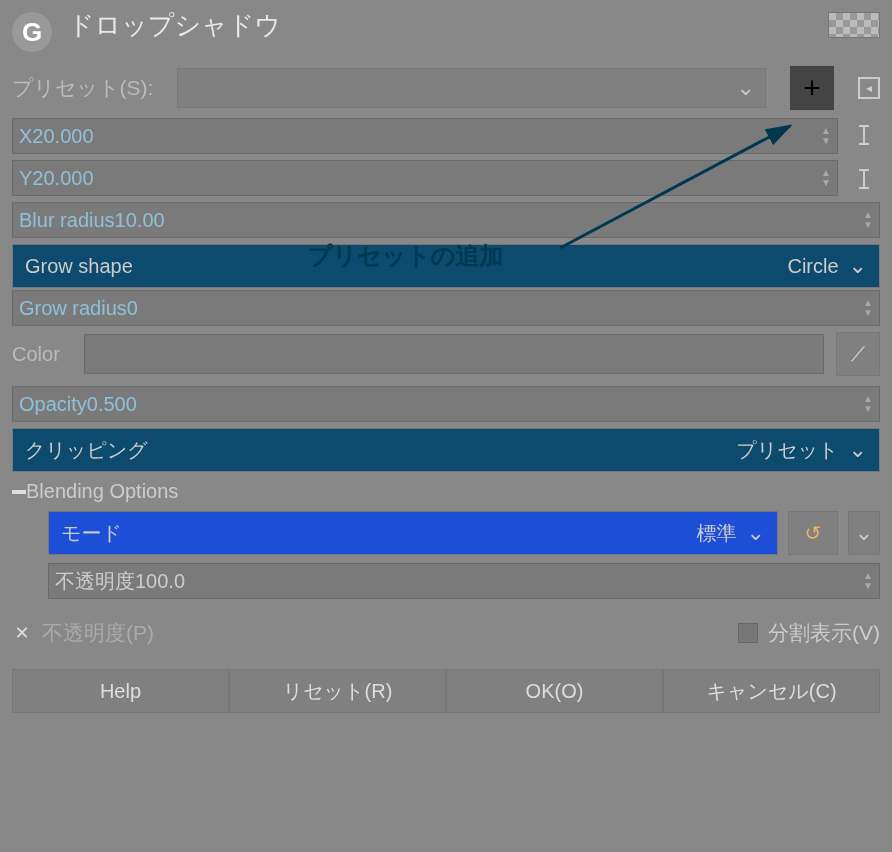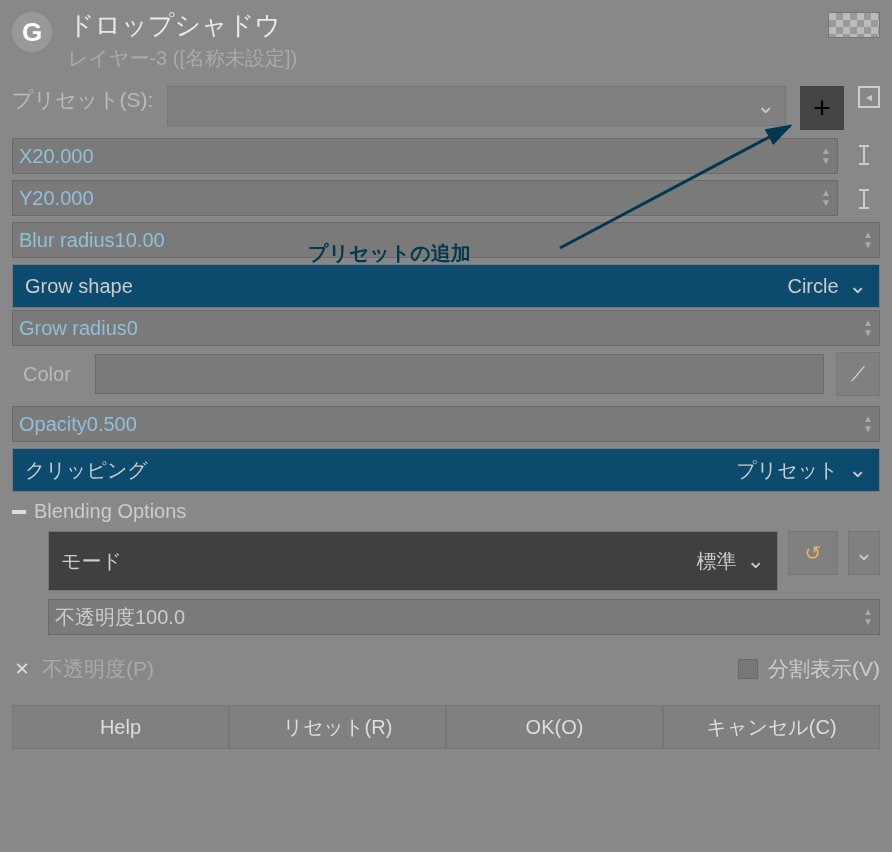--- a/index.html
+++ b/index.html
@@ -50,23 +50,23 @@
       linear-gradient(45deg, #999 25%, transparent 25%, transparent 75%, #999 75%),
       linear-gradient(45deg, #999 25%, transparent 25%, transparent 75%, #999 75%);
     background-size: 14px 14px;
     background-position: 0 0, 7px 7px;
     background-color: #bbb;
     margin-top: 4px;
     border: 1px solid #777;
   }
   .preset-row {
     display: flex;
-    align-items: flex-start;
+    align-items: center;
     padding: 8px 12px;
-    gap: 14px;
+    gap: 24px;
   }
   .preset-label { color: #bbb; font-size: 21px; }
   .preset-drop {
     flex: 1;
     height: 40px;
     background: #808080;
     border: 1px solid #777;
     display: flex;
     justify-content: flex-end;
     align-items: center;
@@ -139,21 +139,20 @@
     margin-bottom: 2px;
     padding: 0 12px;
   }
   .drop-row .lbl { color: #ccc; flex: 1; }
   .drop-row .val { color: #ccc; margin-right: 10px; }
   .color-row {
     display: flex;
     align-items: center;
     gap: 12px;
     margin-bottom: 10px;
-    margin-left: 11px;
   }
   .color-row .lbl { color: #bbb; width: 60px; }
   .color-swatch {
     flex: 1;
     height: 40px;
     background: #7a7a7a;
     border: 1px solid #6a6a6a;
   }
   .picker-btn {
     width: 44px;
@@ -161,42 +160,41 @@
     background: #808080;
     border: 1px solid #777;
     display: flex;
     align-items: center;
     justify-content: center;
     color: #ddd;
   }
   .expander {
     display: flex;
     align-items: center;
-    gap: 8px;
     margin: 8px 0 8px 0;
     color: #ccc;
   }
   .expander .minus {
     width: 14px;
     height: 4px;
     background: #ddd;
   }
   .indent {
     padding-left: 36px;
     padding-right: 0;
   }
   .mode-row {
     display: flex;
     gap: 10px;
     margin-bottom: 8px;
   }
   .mode-drop {
     flex: 1;
-    height: 60px;
-    background: #404040;
+    height: 44px;
+    background: #1d4ed8;
     border: 1px solid #777;
     display: flex;
     align-items: center;
     padding: 0 12px;
   }
   .mode-drop .lbl { flex: 1; }
   .mode-drop .val { margin-right: 10px; }
   .reset-btn {
     width: 50px;
     height: 44px;
@@ -252,39 +250,38 @@
     align-items: center;
     justify-content: center;
     color: #ddd;
     font-size: 20px;
   }
   .annotation {
     position: absolute;
     left: 308px;
     top: 240px;
     color: #003850;
-    font-size: 20px;
+    font-size: 24px;
     font-weight: bold;
     pointer-events: none;
   }
   .arrow-svg {
     position: absolute;
     left: 550px;
     top: 118px;
     pointer-events: none;
   }
 </style>
 </head>
 <body>
 
 <div class="header">
   <div class="app-icon">G</div>
   <div class="header-text">
     <div class="title">ドロップシャドウ</div>
-    <div class="subtitle">レイヤー-3 ([名称未設定])</div>
   </div>
   <div class="checker"></div>
 </div>
 
 <div class="preset-row">
   <span class="preset-label">プリセット(S):</span>
   <div class="preset-drop">
     <span class="chev-down">⌄</span>
   </div>
   <div class="add-btn">

